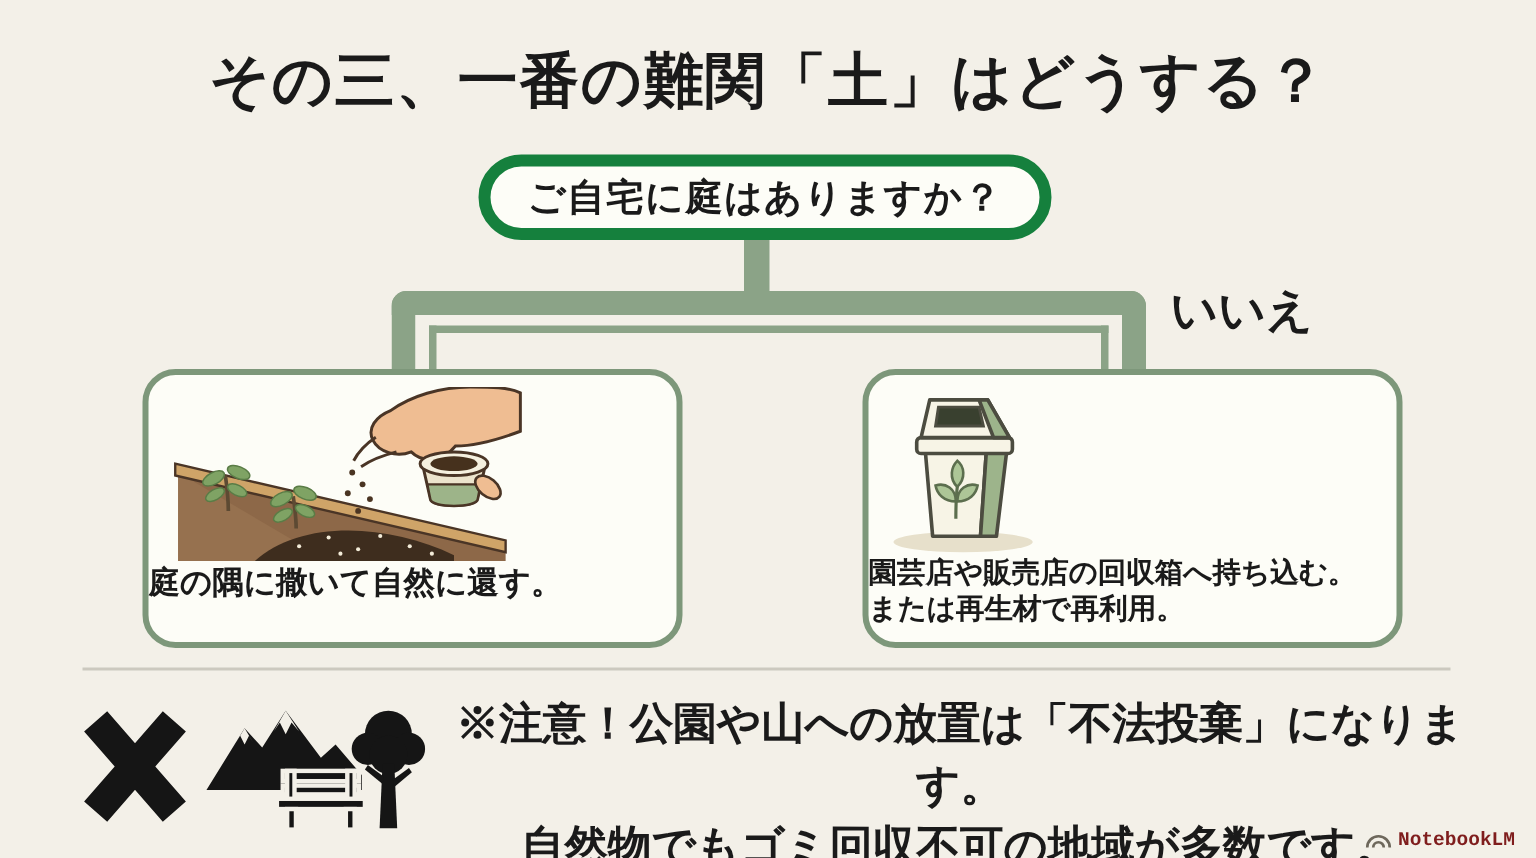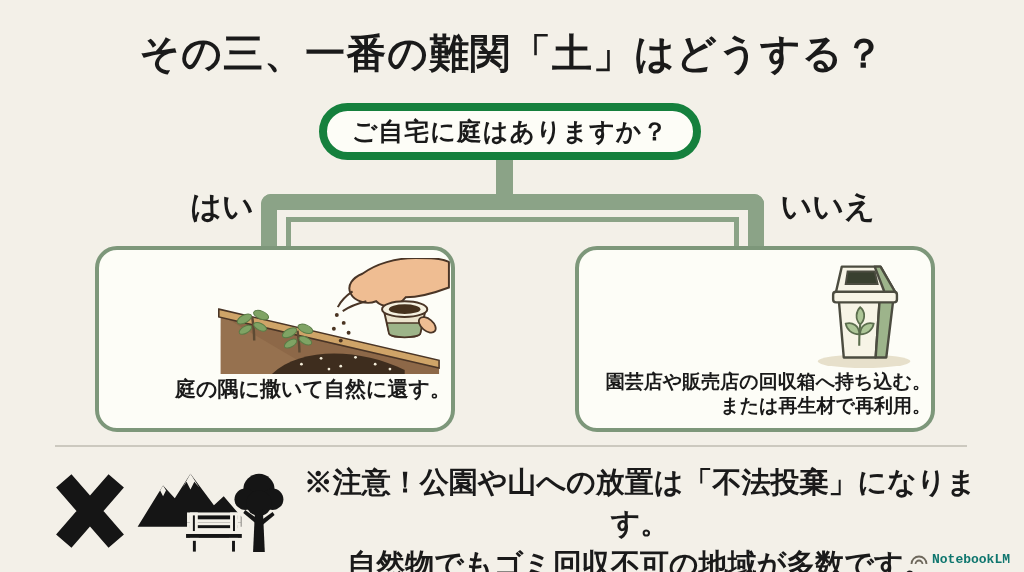--- a/index.html
+++ b/index.html
@@ -31,60 +31,59 @@
   .staple-inner{
     position:absolute;left:286px;top:217px;width:453px;height:31px;box-sizing:border-box;
     border-top:5px solid #8ba387;border-left:5px solid #8ba387;border-right:5px solid #8ba387;
   }
   .branch-label{position:absolute;top:186px;width:130px;text-align:center;font-size:31px;font-weight:900;}
   .branch-label.yes{left:157px;}
   .branch-label.no{left:763px;}
   .card{
     position:absolute;top:246px;width:360px;height:186px;box-sizing:border-box;
     background:#fdfdf7;border:4px solid #7d977a;border-radius:22px;
-    display:flex;flex-direction:column;align-items:flex-end;overflow:hidden;
+    display:flex;flex-direction:column;align-items:flex-start;overflow:hidden;
   }
   .card.left{left:95px;}
   .card.right{left:575px;}
   .card-caption{
     text-align:center;font-weight:900;line-height:1.2;
   }
   .card.left .card-caption{font-size:21px;margin-top:2px;}
   .card.right .card-caption{font-size:19px;margin-top:1px;}
   .illus-left{margin-top:8px;}
   .illus-right{margin-top:5px;}
   .divider{position:absolute;left:55px;top:445px;width:912px;height:2px;background:#ccc9bf;}
   .x-icon{position:absolute;left:56px;top:471px;}
   .nature-icon{position:absolute;left:136px;top:466px;}
   .warning{
     position:absolute;left:286px;top:464px;width:708px;
     text-align:center;font-size:29px;font-weight:900;line-height:41px;
   }
   .watermark{
     position:absolute;right:14px;bottom:5px;
-    display:flex;align-items:flex-start;gap:4px;
-    color:#0f766e;font-size:13px;font-weight:bold;
+    display:flex;align-items:flex-end;gap:4px;
+    color:#7f1d1d;font-size:13px;font-weight:bold;
   }
 </style>
 </head>
 <body>
 
 <div class="stage">
 
   <div class="title">その三、一番の難関「土」はどうする？</div>
 
   <div class="stem-center"></div>
   <div class="staple-outer"></div>
   <div class="staple-inner"></div>
 
   <div class="qbox">
     <span>ご自宅に庭はありますか？</span>
   </div>
 
-  <div class="branch-label yes">はい</div>
   <div class="branch-label no">いいえ</div>
 
   <div class="card left">
     <svg class="illus-left" width="250" height="118" viewBox="0 0 250 120">
 
       <polygon points="18,58 240,110 240,118 18,118" fill="#8d6848"></polygon>
       <polygon points="18,58 120,118 18,118" fill="#96714f"></polygon>
 
       <path d="M70,118 C100,90 160,92 205,114 L205,118 Z" fill="#3e2d1e"></path>
       <g fill="#f3ecd9">

